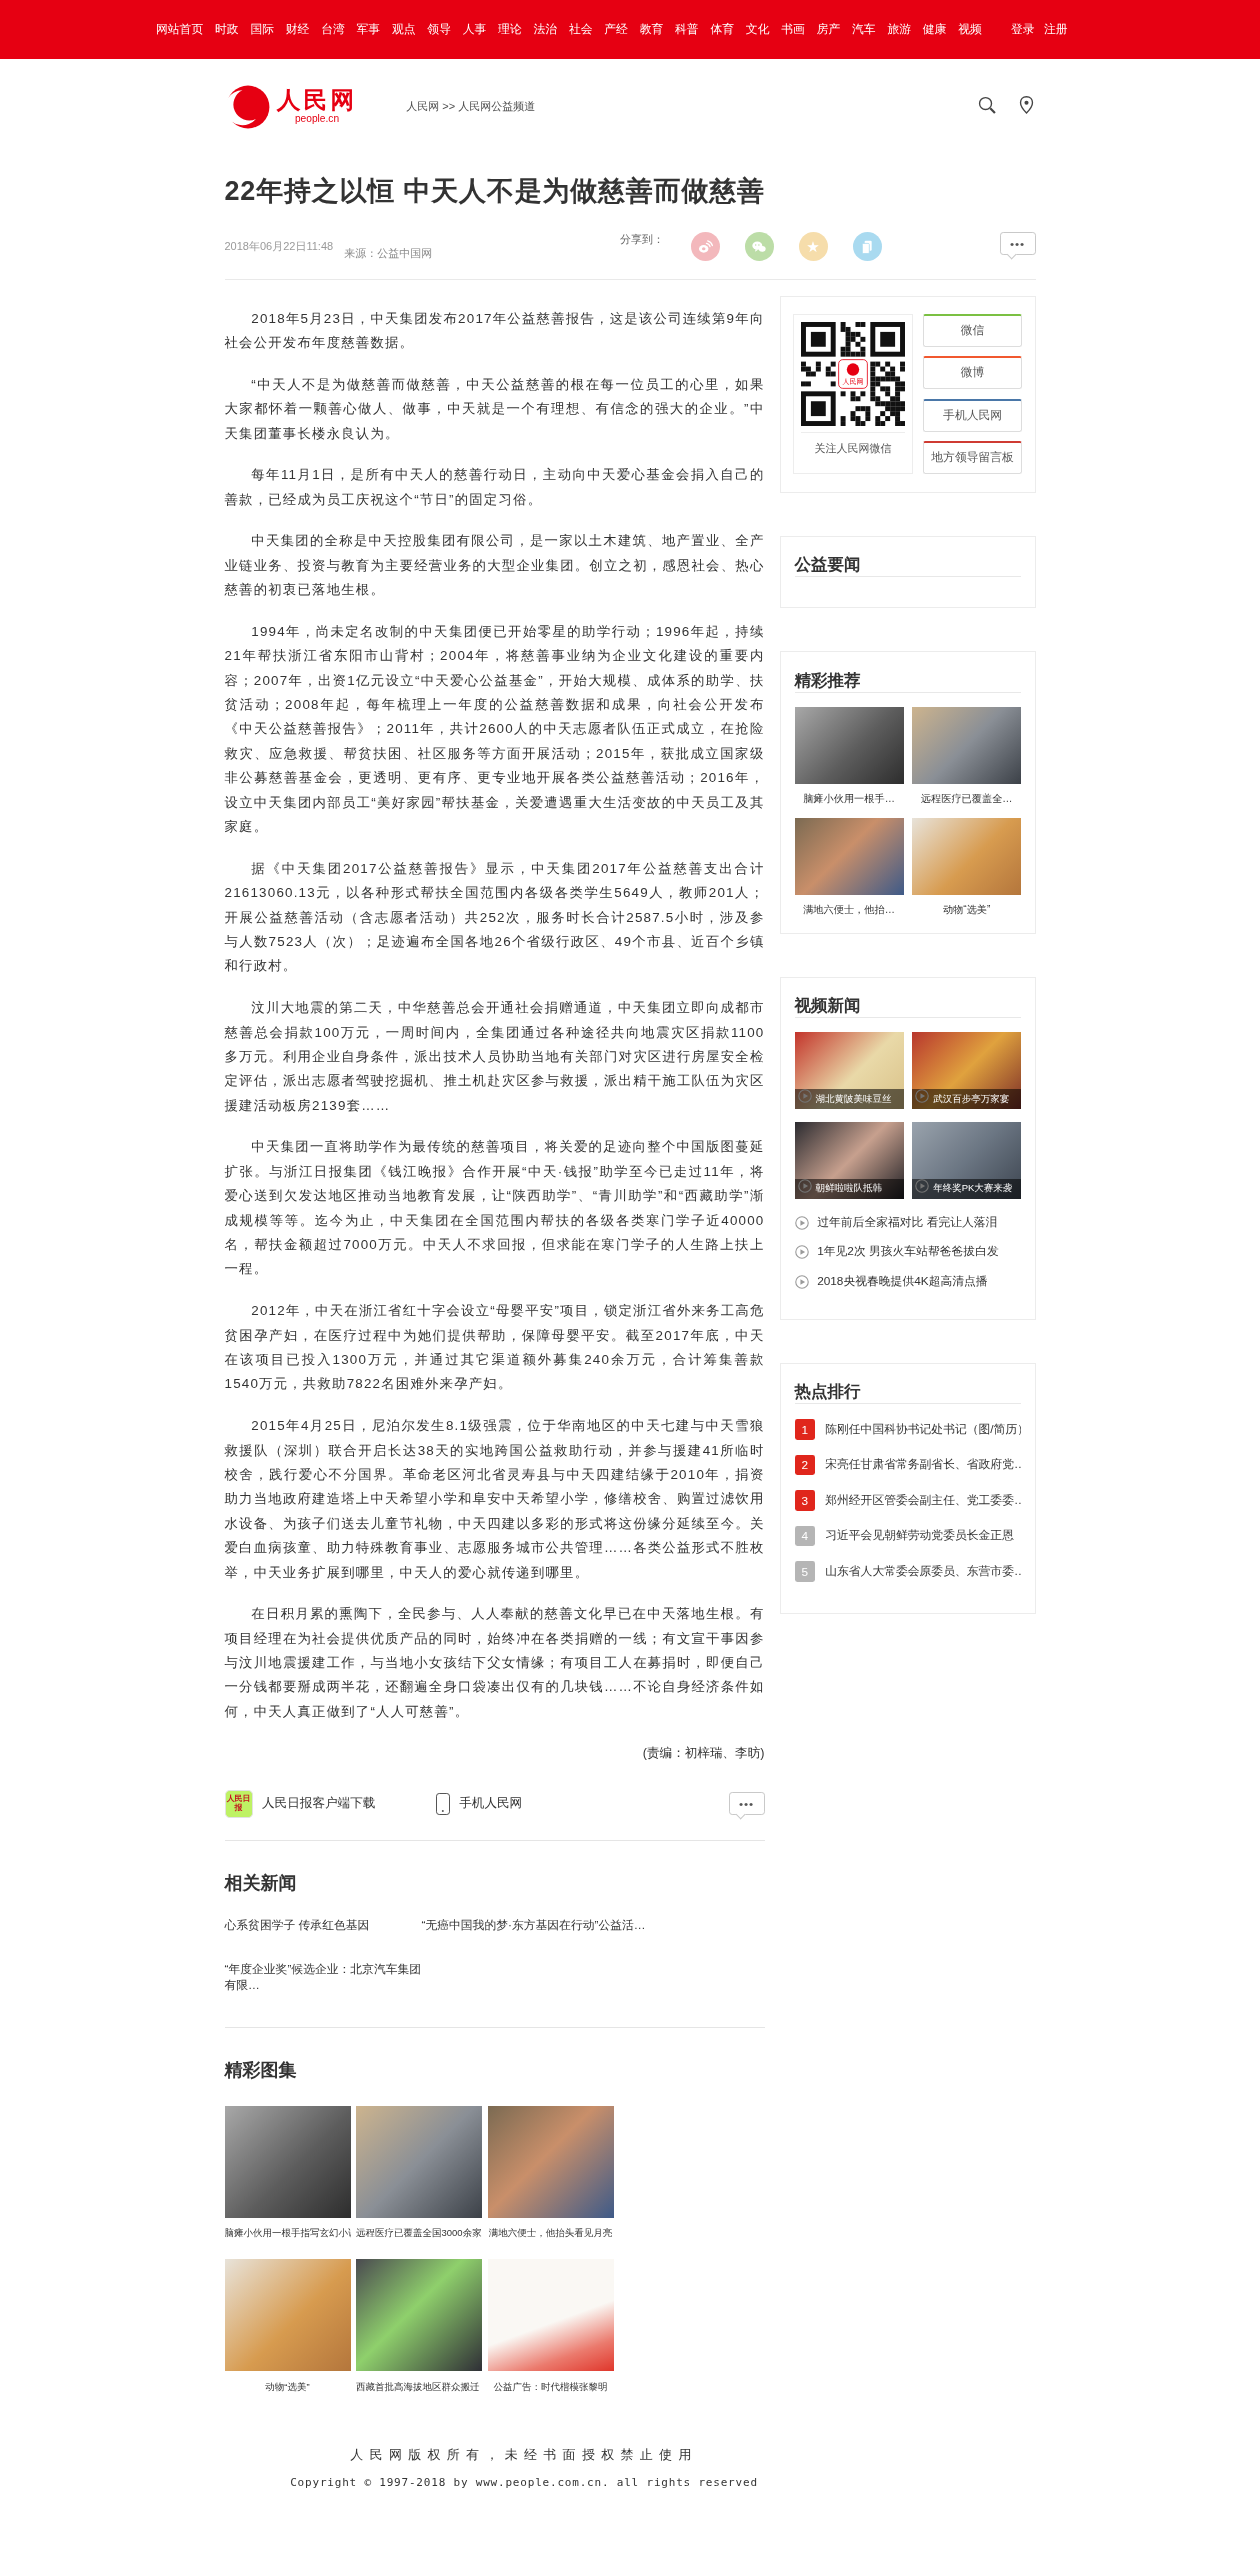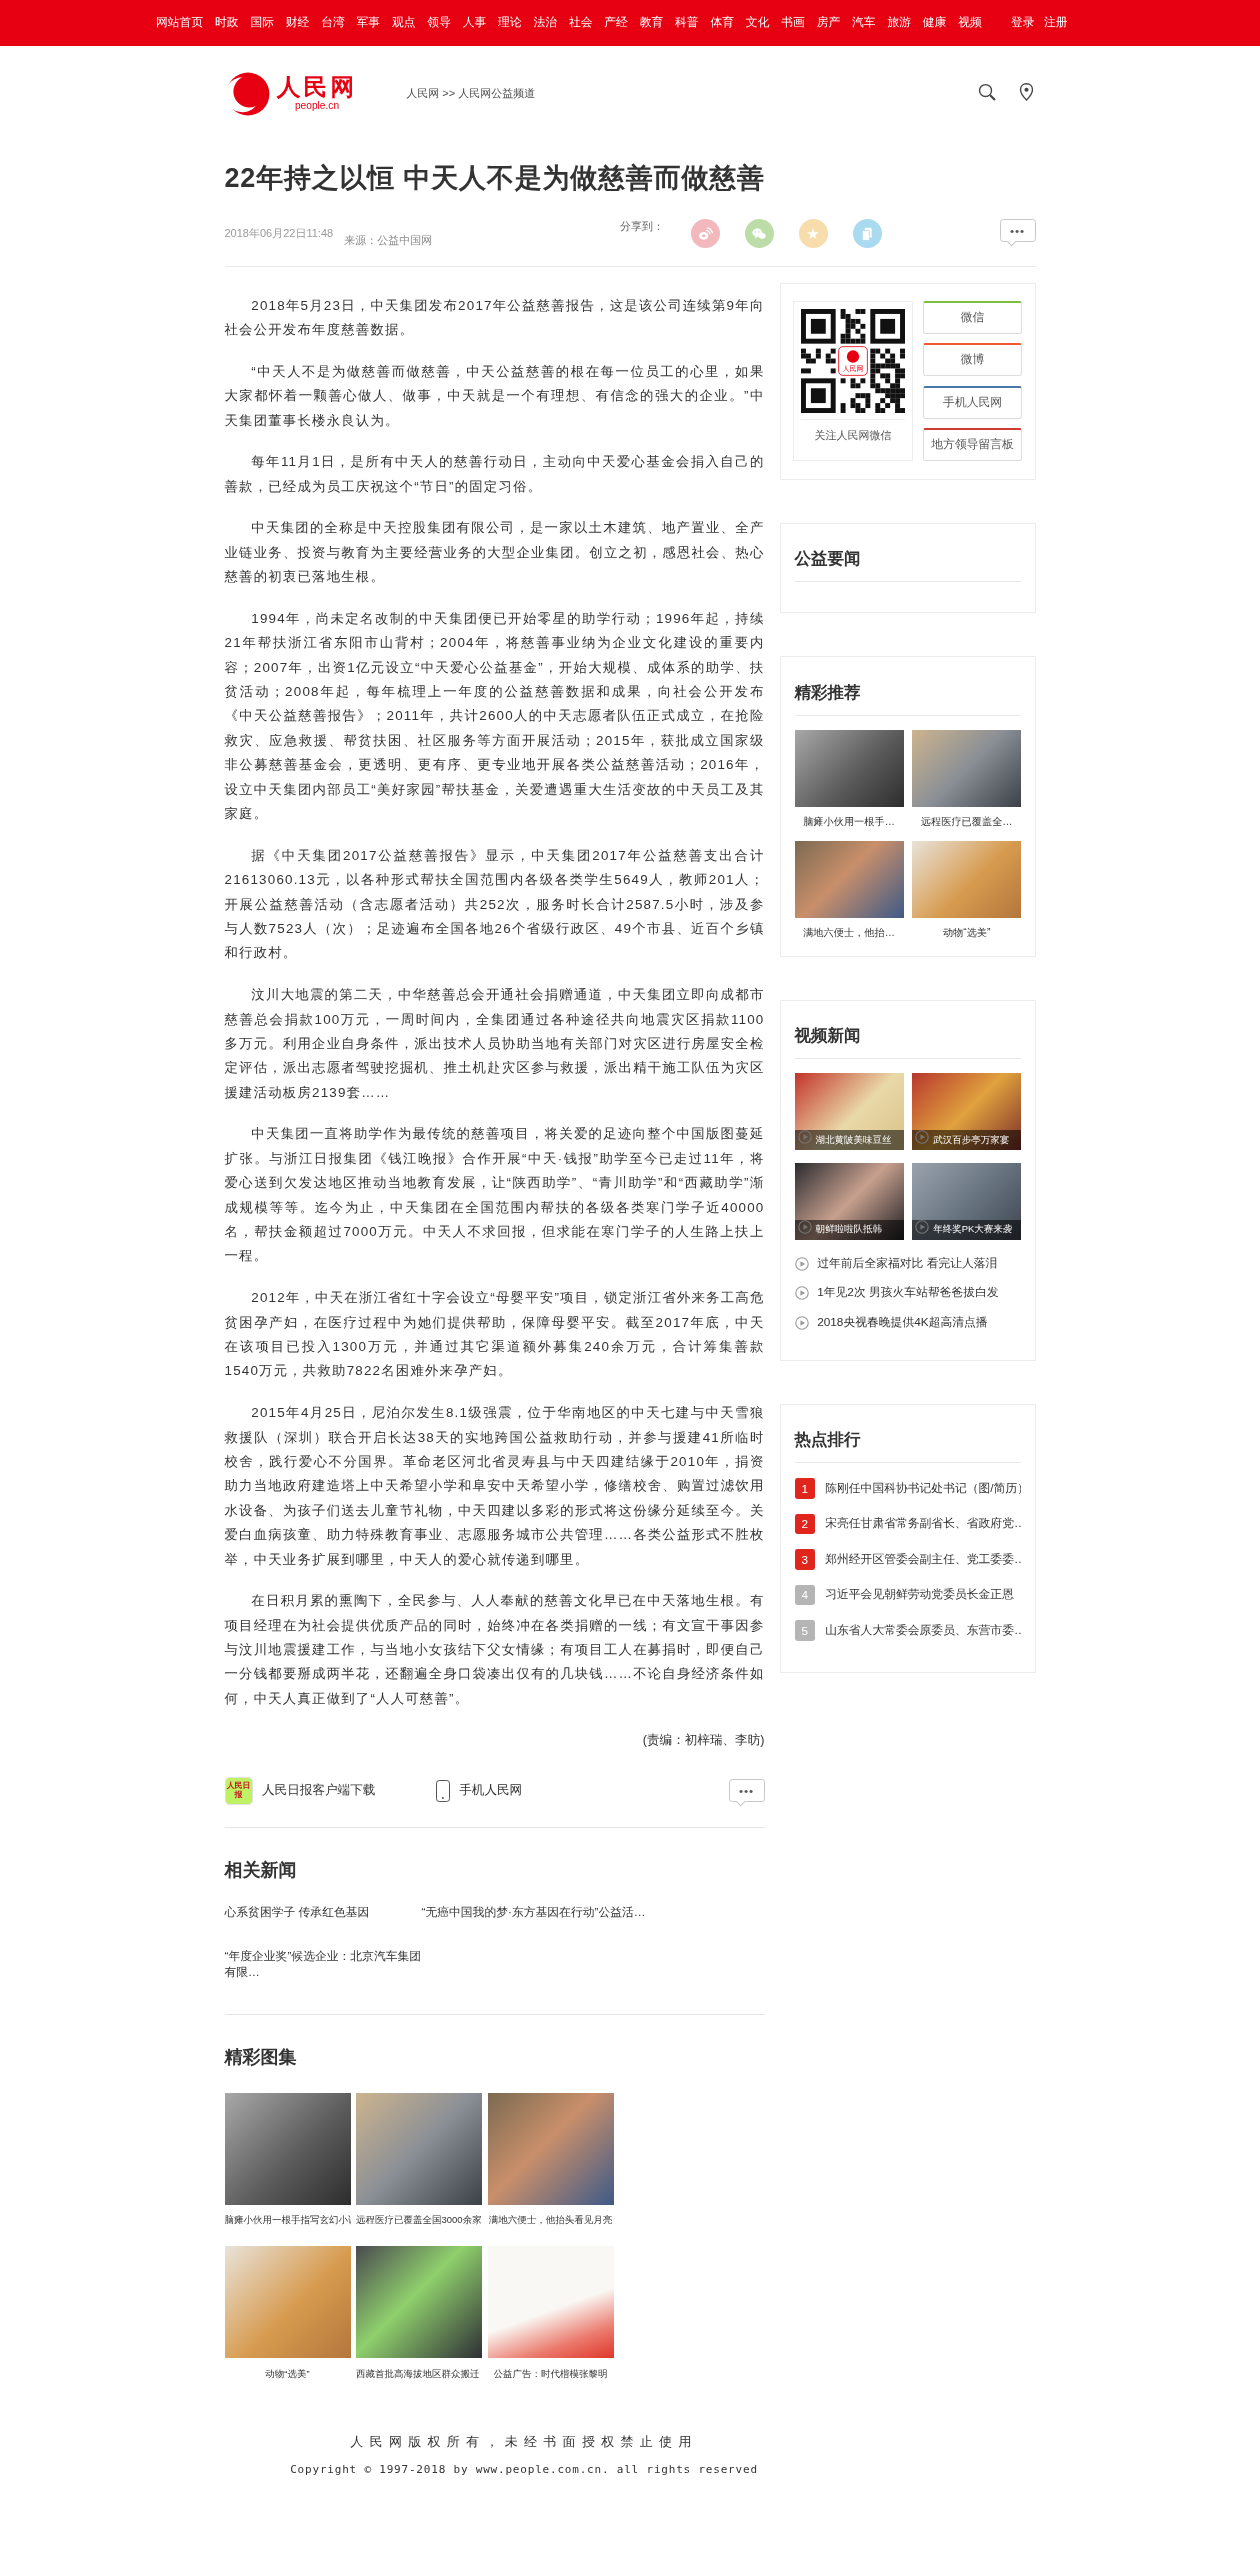--- a/index.html
+++ b/index.html
@@ -3,21 +3,21 @@
 <meta charset="utf-8">
 <style>
   * { box-sizing: border-box; }
   html,body { margin:0; padding:0; }
   body { width:1260px; background:#fff; color:#333;
          font-family:"Liberation Sans","DejaVu Sans",sans-serif; }
   a { text-decoration:none; color:inherit; cursor:pointer; }
   ul { list-style:none; margin:0; padding:0; }
 
   
-  .topnav { height:46px; background:#e60012; display:flex; align-items:center; padding-left:156px; }
+  .topnav { height:59px; background:#e60012; display:flex; align-items:center; padding-left:156px; }
   .topnav .links { display:flex; }
   .topnav .nav-link { color:#fff; font-size:11.8px; margin-right:11.8px; white-space:nowrap; }
   .topnav .auth { display:flex; margin-left:17.3px; }
   .topnav .auth .nav-link { margin-right:9.5px; }
 
   
   .siteheader { width:811px; margin:0 auto; height:95px; display:flex; align-items:center; }
   .logo { display:flex; align-items:center; }
   .logo-text { margin-left:6.3px; text-align:center; }
   .logo-cn { color:#e60012; font-size:23.6px; font-weight:700; letter-spacing:3.2px; line-height:23.6px; font-family:"Liberation Serif","DejaVu Serif",serif; }
@@ -77,21 +77,21 @@
   .gal-item:nth-child(5) .ph { background:linear-gradient(135deg,#4a4a50,#8fd06c 45%,#2f2f36); }
   .gal-item:nth-child(6) .ph { background:linear-gradient(160deg,#faf8f4 55%,#eb7a6d 80%,#e0362b); }
 
   
   .site-footer { width:599px; text-align:center; margin-top:52px; padding-bottom:33px; }
   .f1 { font-size:13px; letter-spacing:6.3px; color:#333; margin-bottom:11.8px; }
   .f2 { font-family:"DejaVu Sans Mono","Liberation Mono",monospace; font-size:11px; color:#333; letter-spacing:0.8px; }
 
   
   .sbox { border:0.8px solid #ececec; padding:12.6px 14px 15.8px; margin-bottom:43px; background:#fff; }
-  .sb-h { font-size:16.5px; font-weight:700; color:#333; padding-bottom:11px; border-bottom:0.8px solid #e8e8e8; margin:12px 0 14px; }
+  .sb-h { font-size:16.5px; font-weight:700; color:#333; border-bottom:0.8px solid #e8e8e8; margin:5px 0 14px; }
   .qr-box { padding:17.3px 12.6px; }
   .qr-flex { display:flex; gap:10.2px; }
   .qr-left { border:0.8px solid #ededed; width:120px; text-align:center; padding:7px 7px 0; }
   .qr-cap { font-size:11px; color:#555; border-top:0.8px solid #ededed; padding:7.9px 0; margin-top:3.2px; white-space:nowrap; }
   .qr-btns { flex:1; display:flex; flex-direction:column; gap:9.5px; }
   .qr-btn { height:33px; border:0.8px solid #ddd; border-top-width:2.4px; border-radius:2.4px; font-size:11.8px; color:#555;
             display:flex; align-items:center; justify-content:center; background:#fff; }
   .qr-btn:nth-child(1){ border-top-color:#7bc043; }
   .qr-btn:nth-child(2){ border-top-color:#f1582f; }
   .qr-btn:nth-child(3){ border-top-color:#4a77a8; }

